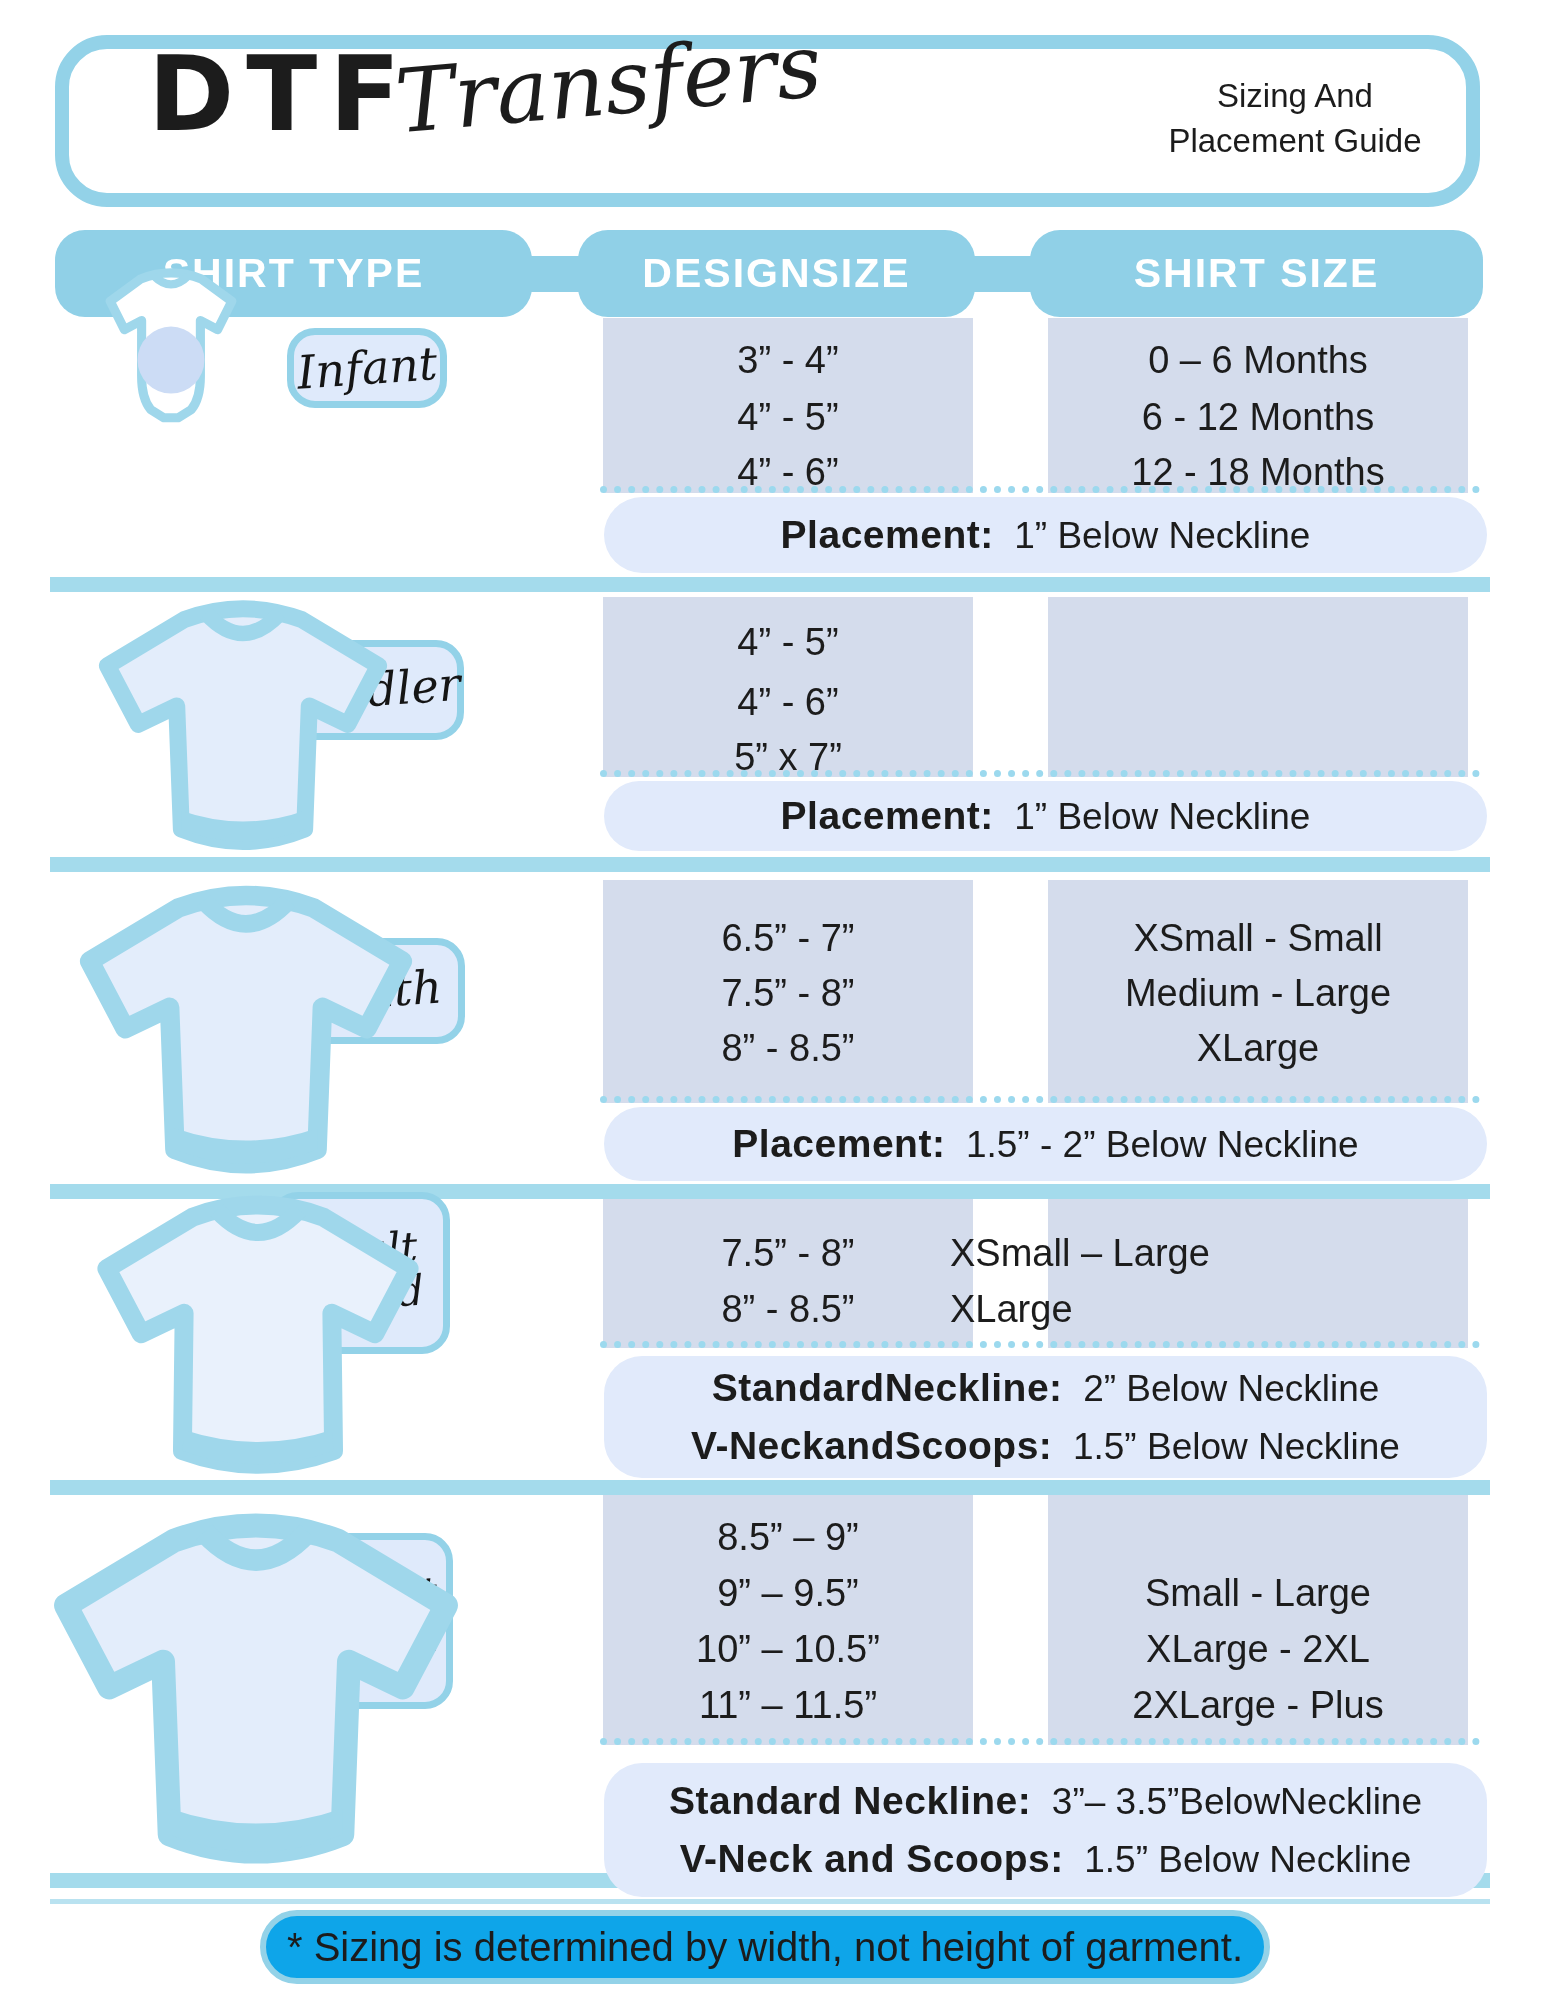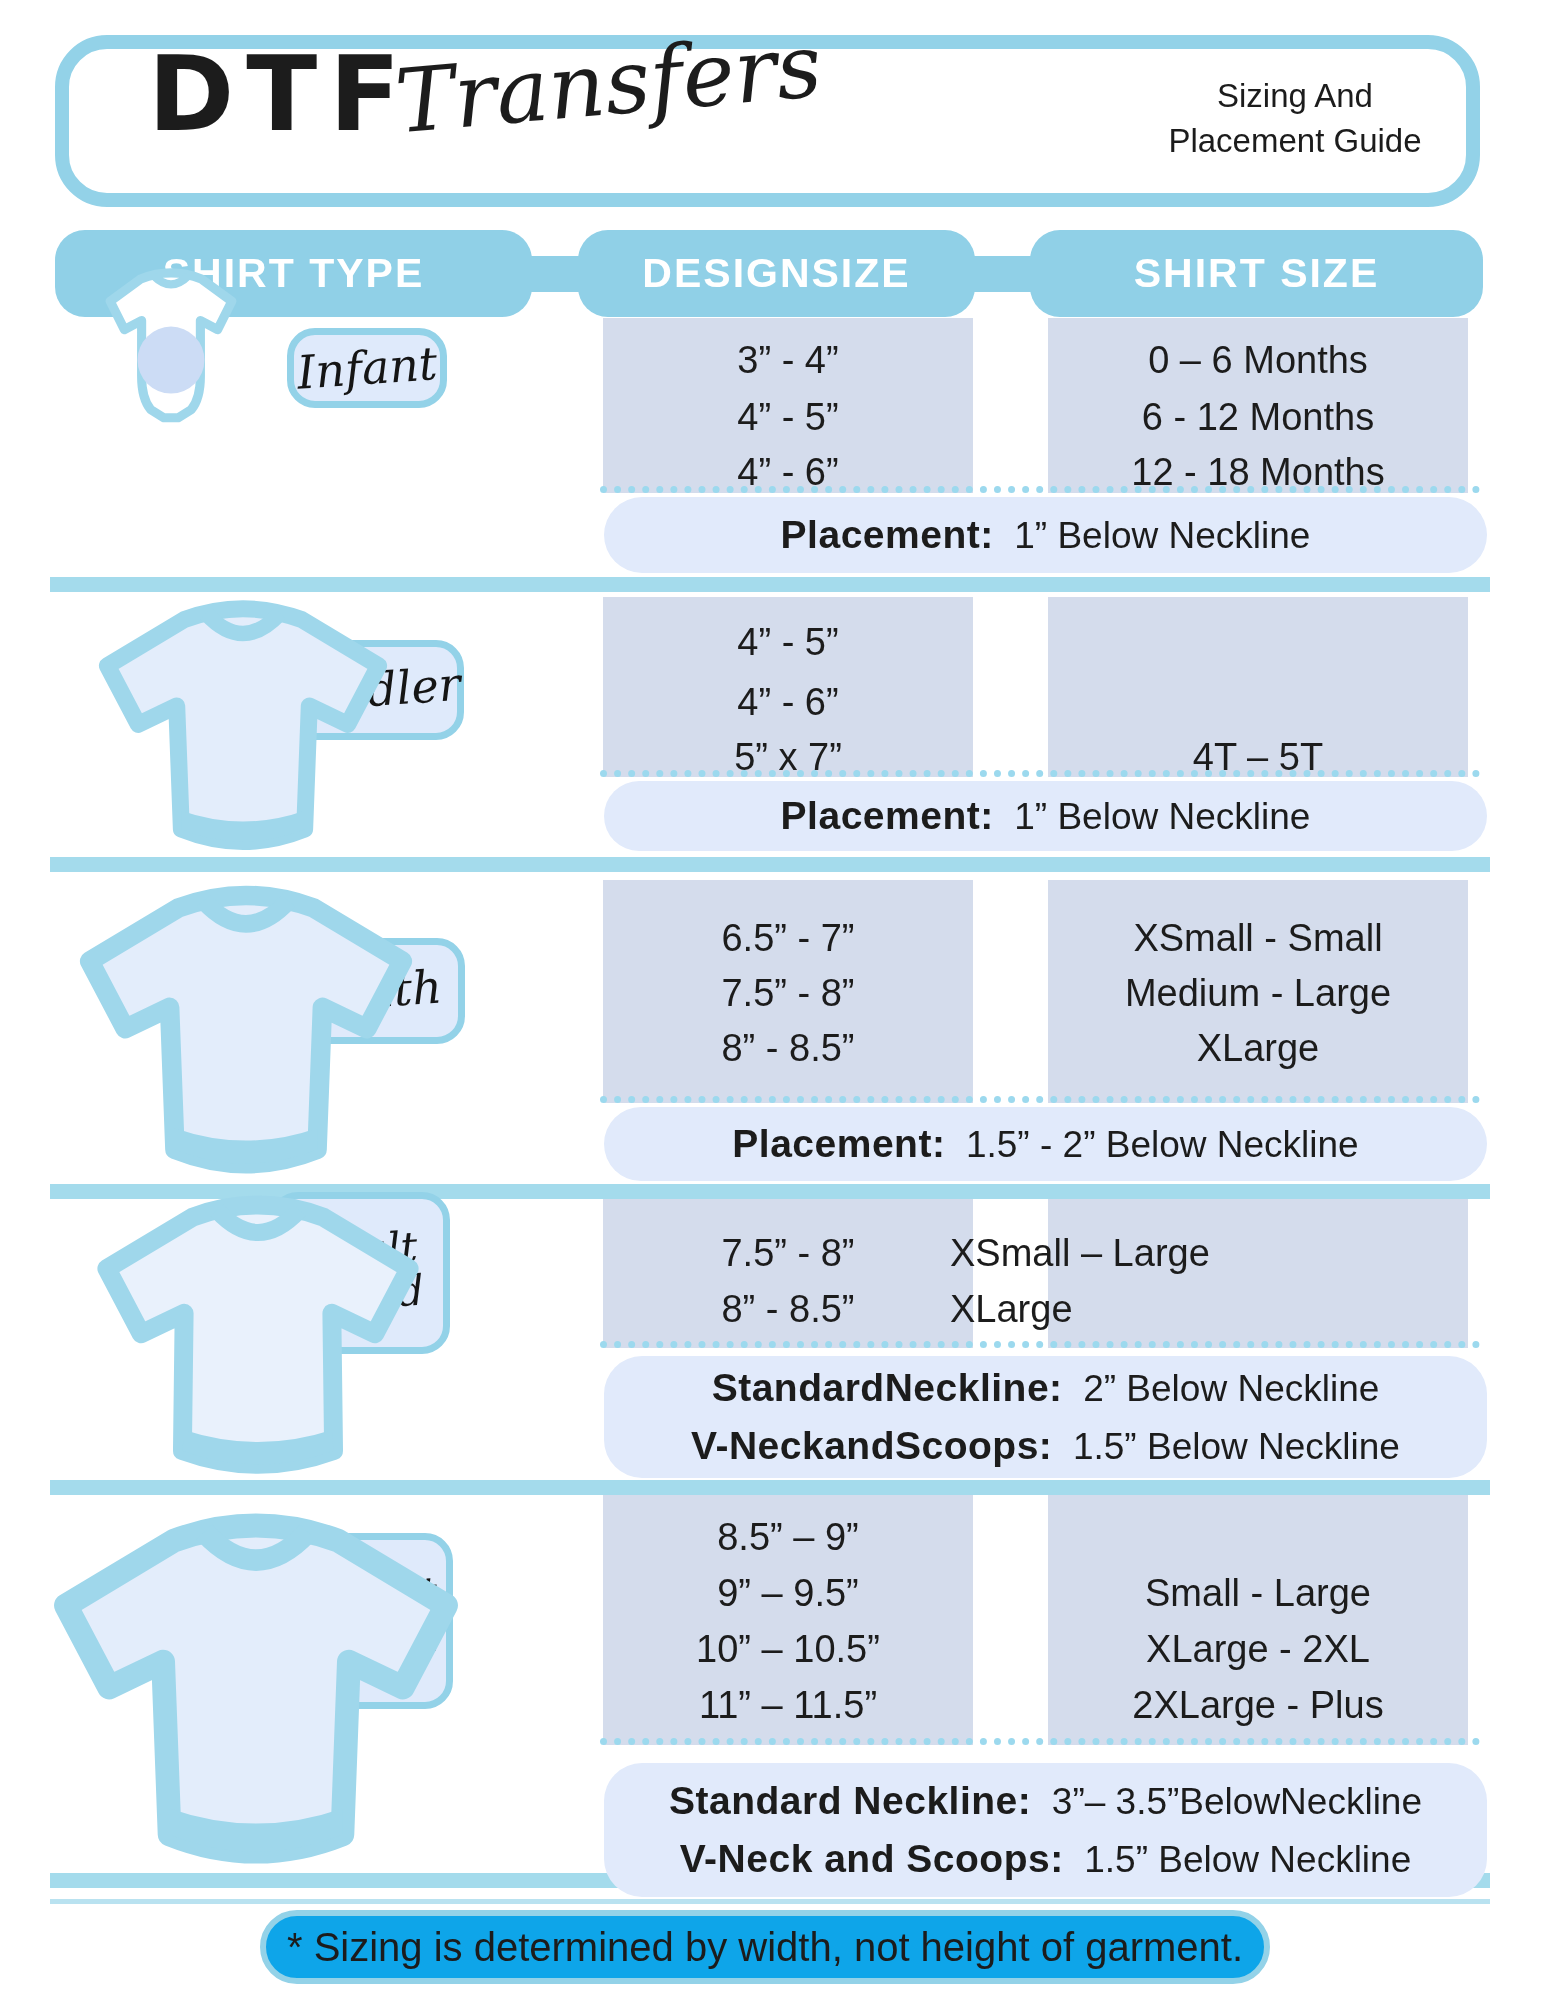--- a/index.html
+++ b/index.html
@@ -143,21 +143,20 @@
   <div class="abs cell" style="left:603px;top:338px;width:370px;">3” - 4”</div>
   <div class="abs cell" style="left:603px;top:395px;width:370px;">4” - 5”</div>
   <div class="abs cell" style="left:603px;top:450px;width:370px;">4” - 6”</div>
   <div class="abs cell" style="left:1048px;top:338px;width:420px;">0 – 6 Months</div>
   <div class="abs cell" style="left:1048px;top:395px;width:420px;">6 - 12 Months</div>
   <div class="abs cell" style="left:1048px;top:450px;width:420px;">12 - 18 Months</div>
 
   <div class="abs cell" style="left:603px;top:620px;width:370px;">4” - 5”</div>
   <div class="abs cell" style="left:603px;top:680px;width:370px;">4” - 6”</div>
   <div class="abs cell" style="left:603px;top:735px;width:370px;">5” x 7”</div>
-  <div class="abs cell" style="left:1048px;top:735px;width:420px;">4T – 5T</div>
 
   <div class="abs cell" style="left:603px;top:916px;width:370px;">6.5” - 7”</div>
   <div class="abs cell" style="left:603px;top:971px;width:370px;">7.5” - 8”</div>
   <div class="abs cell" style="left:603px;top:1026px;width:370px;">8” - 8.5”</div>
   <div class="abs cell" style="left:1048px;top:916px;width:420px;">XSmall - Small</div>
   <div class="abs cell" style="left:1048px;top:971px;width:420px;">Medium - Large</div>
   <div class="abs cell" style="left:1048px;top:1026px;width:420px;">XLarge</div>
 
   <div class="abs cell" style="left:603px;top:1231px;width:370px;">7.5” - 8”</div>
   <div class="abs cell" style="left:603px;top:1287px;width:370px;">8” - 8.5”</div>

